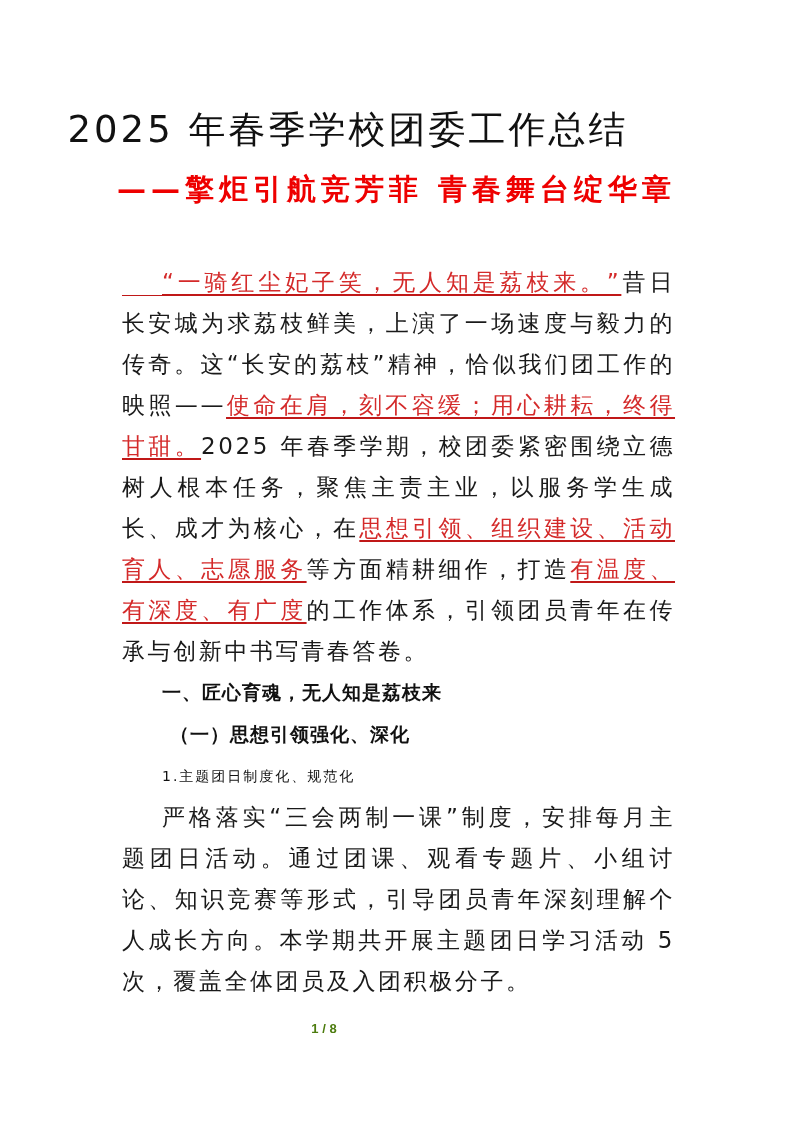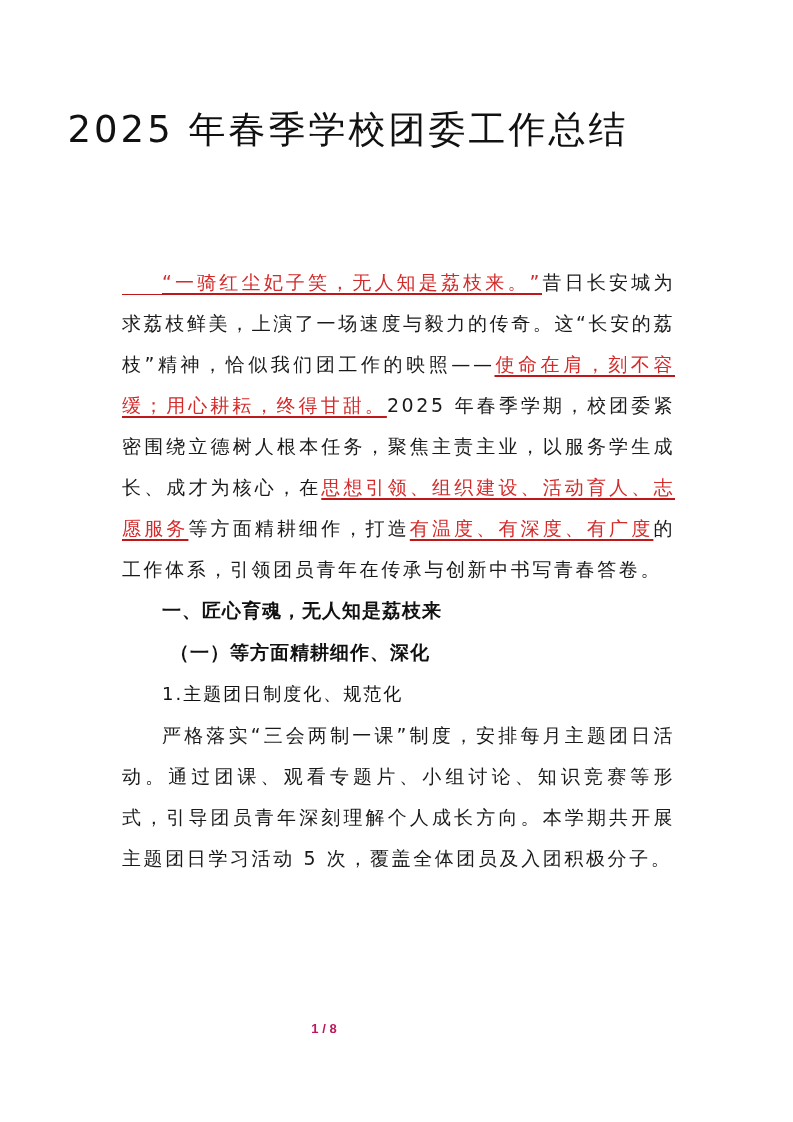--- a/index.html
+++ b/index.html
@@ -6,51 +6,52 @@
   body { width: 793px; height: 1122px; position: relative; overflow: hidden;
          font-family: "DejaVu Serif", "Liberation Serif", serif; color: #111; }
   .page { position: absolute; left: 0; top: 0; width: 793px; height: 1122px; background: #fff; }
   .title { position: absolute; left: 0; width: 696px; top: 104px; text-align: center;
            font-size: 37px; letter-spacing: 3px; color: #111; font-weight: normal; line-height: 52px;
            font-family: "DejaVu Sans", "Liberation Sans", sans-serif; }
   .subtitle { position: absolute; left: 0; width: 793px; top: 169px; text-align: center;
               font-size: 29px; letter-spacing: 5px; color: #ee0000; font-weight: bold; line-height: 40px;
               font-family: "DejaVu Sans", "Liberation Sans", sans-serif; }
   .body { position: absolute; left: 122px; top: 262px; width: 553px; }
-  .p { font-size: 19px; line-height: 41px; letter-spacing: 2.6px; text-align: justify; margin: 0;
+  .p { font-size: 23px; line-height: 41px; letter-spacing: 2.6px; text-align: justify; margin: 0;
        font-family: "DejaVu Sans", "Liberation Sans", sans-serif; color: #1a1a1a; }
   .indent { text-indent: 40px; }
   .red { color: #d42a2a; text-decoration: underline; text-decoration-color: #c01818;
          text-underline-offset: 4px; text-decoration-thickness: 1.5px; }
   .lead-space { display: inline-block; width: 40px; border-bottom: 1.5px solid #c01818; height: 1px; vertical-align: -6px; }
   .h1 { font-size: 19px; line-height: 41px; font-weight: bold; margin: 0; padding-left: 40px; letter-spacing: 1px;
         font-family: "DejaVu Sans", "Liberation Sans", sans-serif; color: #111; }
   .h2 { font-size: 19px; line-height: 42px; font-weight: bold; margin: 0; padding-left: 48px; letter-spacing: 1px;
         font-family: "DejaVu Sans", "Liberation Sans", sans-serif; color: #111; }
-  .h3 { font-size: 18px; line-height: 42px; font-weight: normal; margin: 0; padding-left: 40px; letter-spacing: 2px;
+  .h3 { font-size: 14px; line-height: 42px; font-weight: normal; margin: 0; padding-left: 40px; letter-spacing: 2px;
         font-family: "DejaVu Sans", "Liberation Sans", sans-serif; color: #111; }
   .footer { position: absolute; left: 0; width: 648px; top: 1021px; text-align: center;
-            font-size: 13px; font-weight: bold; color: #be185d;
+            font-size: 13px; font-weight: bold; color: #4d7c0f;
             font-family: "Liberation Sans", sans-serif; }
 </style>
 </head>
 <body>
 
 <div class="page">
 
   <div class="title">2025 年春季学校团委工作总结</div>
+  <div class="subtitle">——擎炬引航竞芳菲 青春舞台绽华章</div>
 
   <div class="body">
 
     <p class="p"><span class="lead-space"></span><span class="red">“一骑红尘妃子笑，无人知是荔枝来。”</span><span>昔日长安城为求荔枝鲜美，上演了一场速度与毅力的传奇。这“长安的荔枝”精神，恰似我们团工作的映照——</span><span class="red">使命在肩，刻不容缓；用心耕耘，终得甘甜。</span><span>2025 年春季学期，校团委紧密围绕立德树人根本任务，聚焦主责主业，以服务学生成长、成才为核心，在</span><span class="red">思想引领、组织建设、活动育人、志愿服务</span><span>等方面精耕细作，打造</span><span class="red">有温度、有深度、有广度</span><span>的工作体系，引领团员青年在传承与创新中书写青春答卷。</span></p>
 
     <h2 class="h1">一、匠心育魂，无人知是荔枝来</h2>
 
 
-    <h3 class="h2">（一）等方面精耕细作、深化</h3>
+    <h3 class="h2">（一）思想引领强化、深化</h3>
 
     <h4 class="h3">1.主题团日制度化、规范化</h4>
 
     <p class="p indent">严格落实“三会两制一课”制度，安排每月主题团日活动。通过团课、观看专题片、小组讨论、知识竞赛等形式，引导团员青年深刻理解个人成长方向。本学期共开展主题团日学习活动 5 次，覆盖全体团员及入团积极分子。</p>
 
   </div>
 
   <div class="footer">1 / 8</div>
 
 </div>

